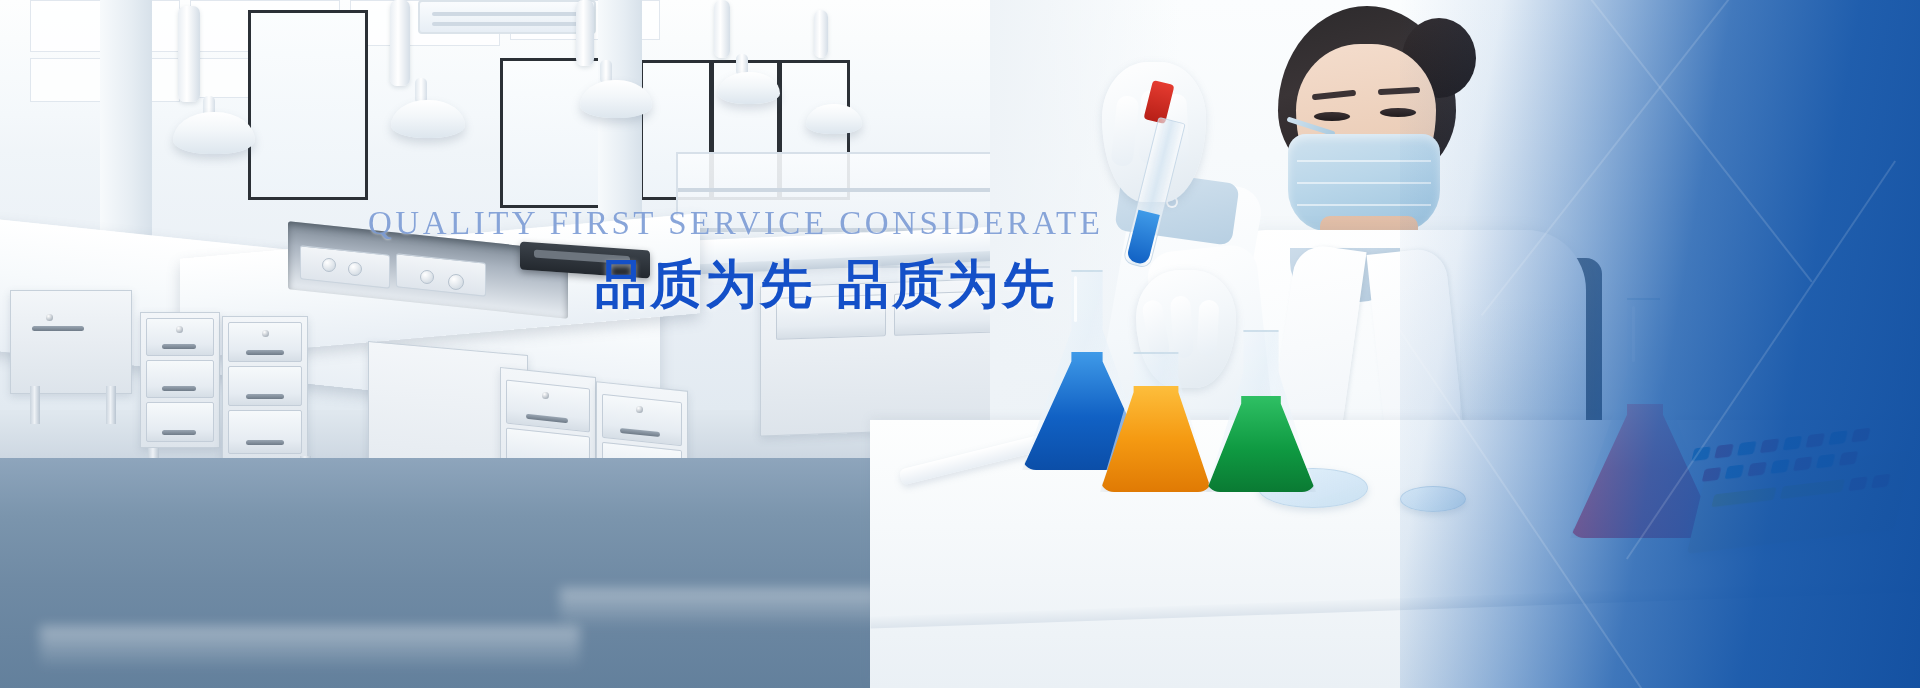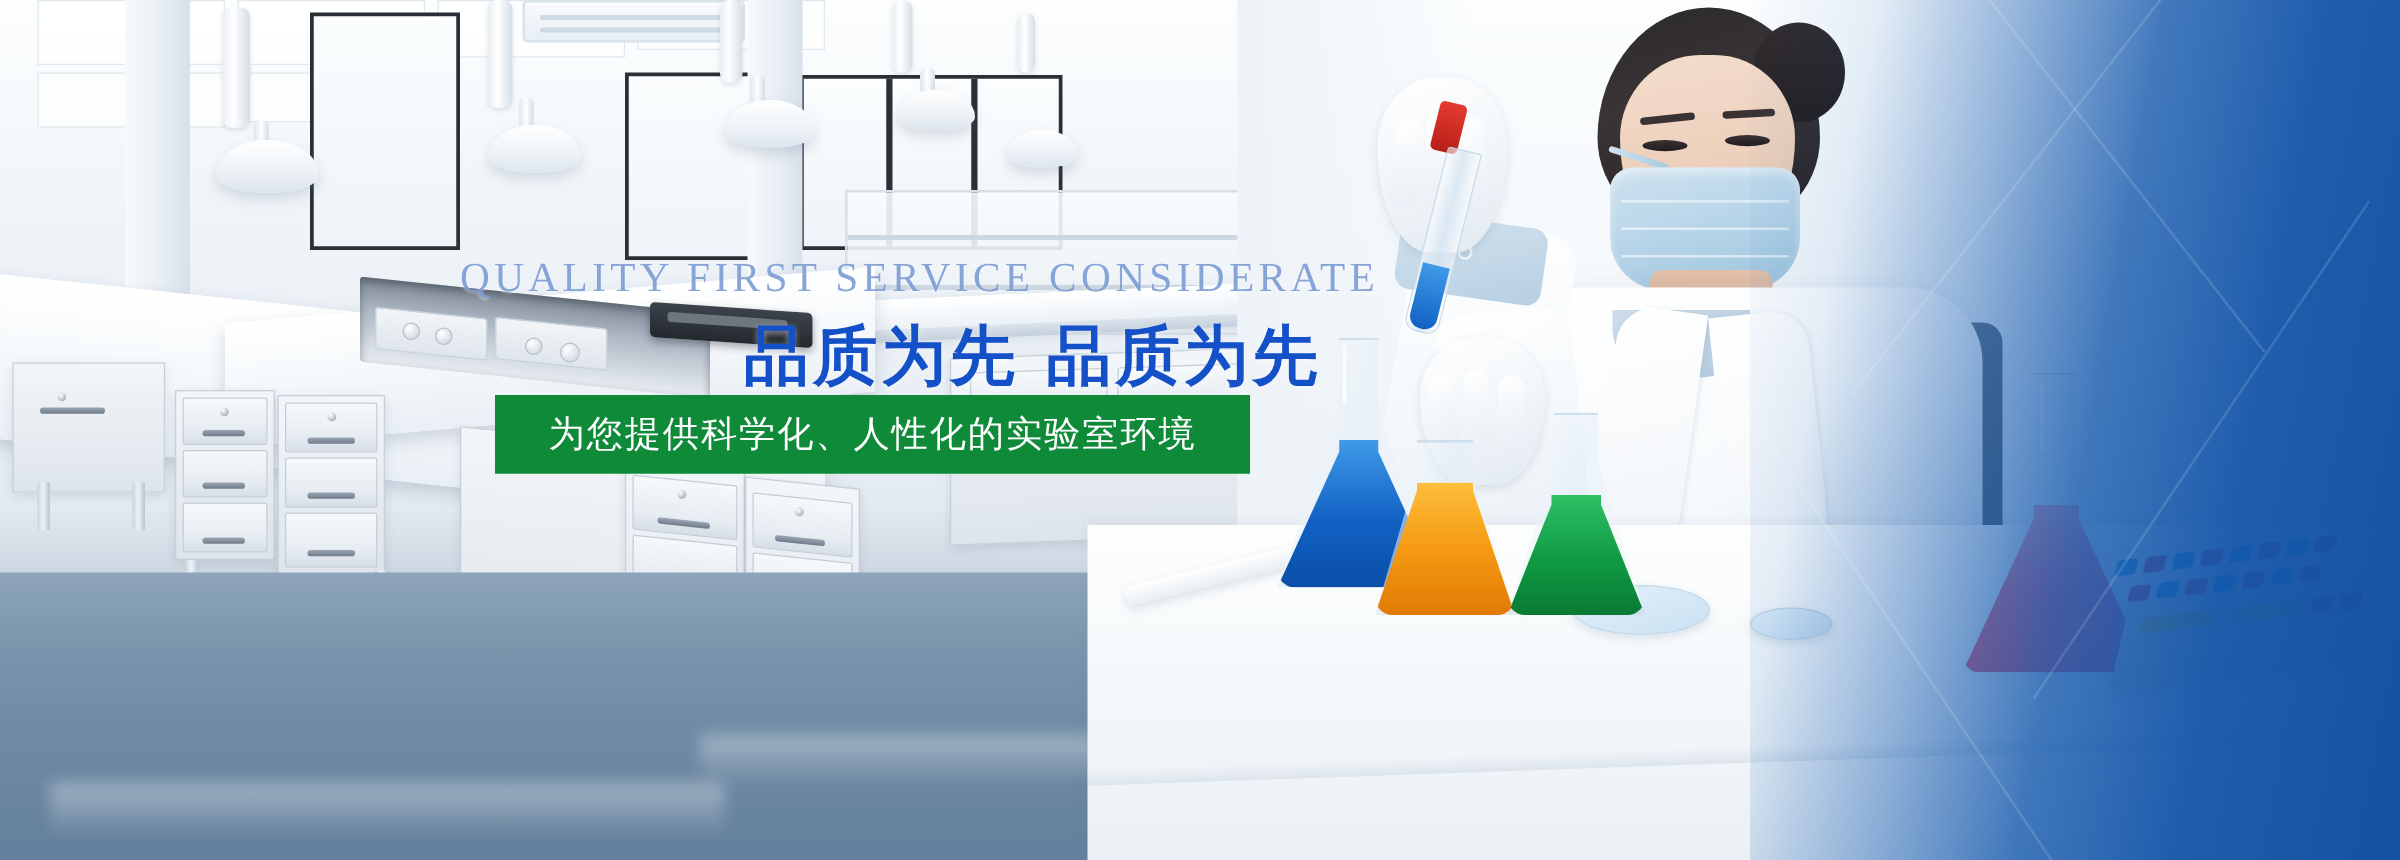--- a/index.html
+++ b/index.html
@@ -647,18 +647,15 @@
   </div>
 
   <div class="text-block">
 
     <div class="eng-tagline">QUALITY FIRST SERVICE CONSIDERATE</div>
 
     <div class="cn-headline">
       <span>品质为先</span><span class="gap"></span><span>品质为先</span>
     </div>
 
-    <div class="green-bar">
-      <span class="green-bar-text">为您提供科学化、人性化的实验室环境</span>
-    </div>
   </div>
 
 </div>
 
 </body></html>

